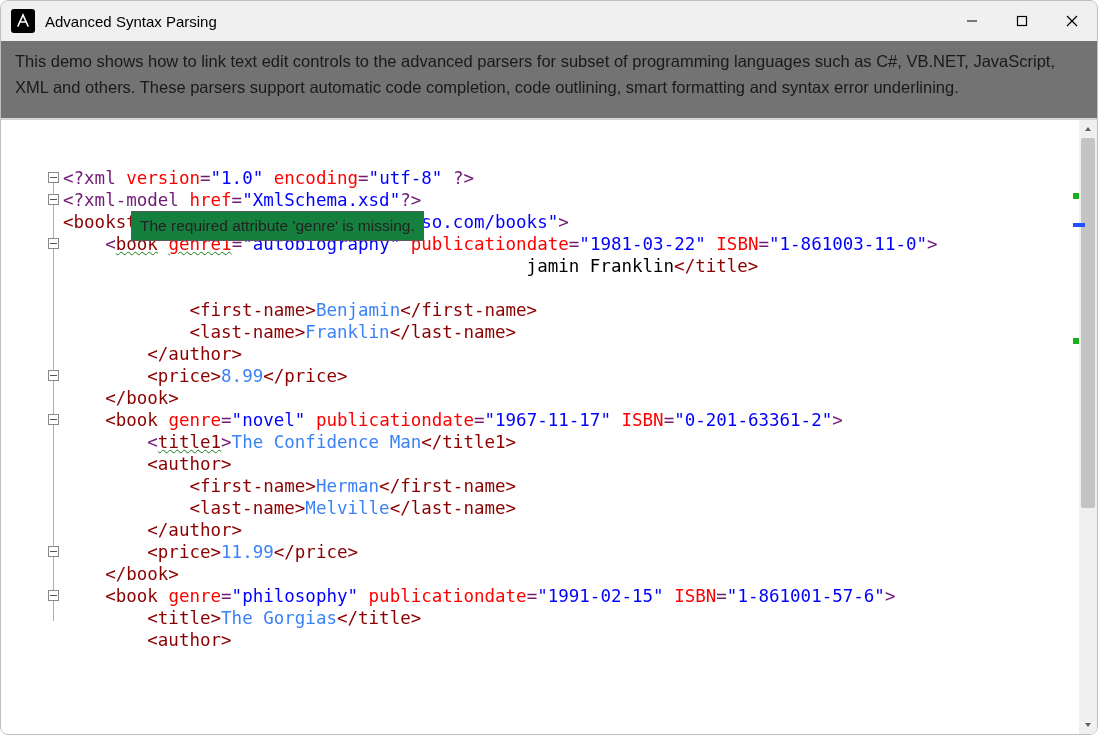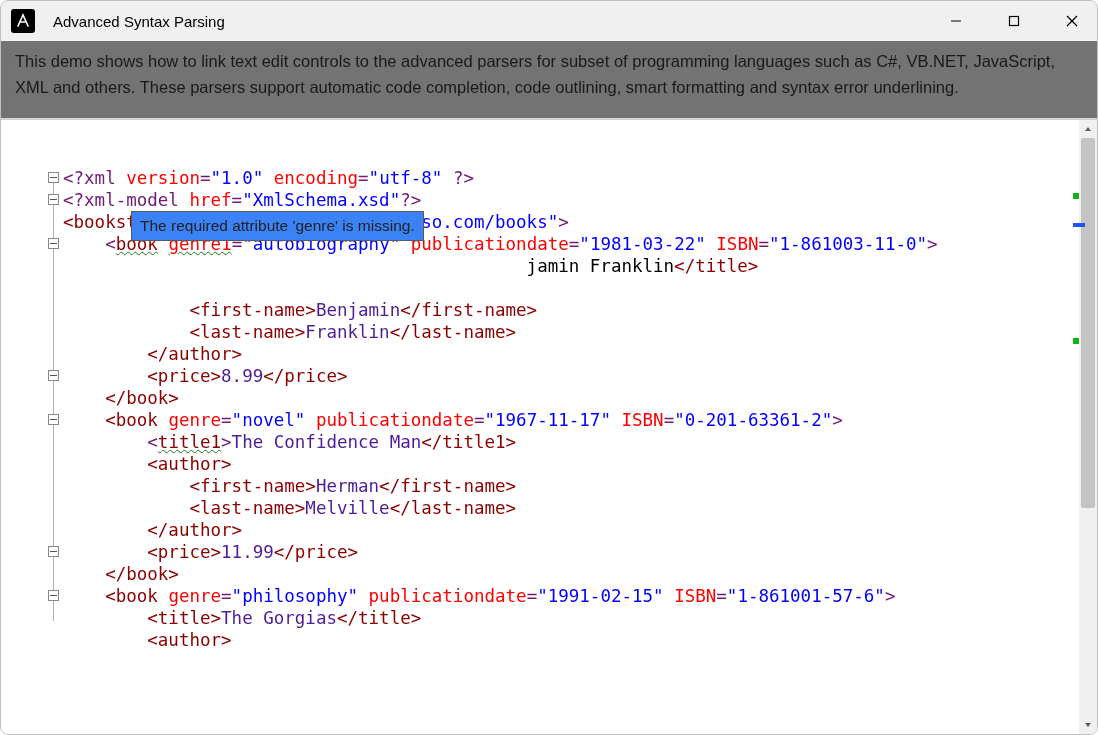--- a/index.html
+++ b/index.html
@@ -10,21 +10,20 @@
     border-radius: 8px;
     background: #f0f0f0;
     display: flex; flex-direction: column;
     overflow: hidden;
   }
   .titlebar {
     height: 40px;
     display: flex; align-items: center;
     padding: 0 0 0 10px;
     background: #f0f0f0;
-    gap: 8px;
   }
   .titlebar .app-icon {
     width: 24px; height: 24px;
     background: #000;
     border-radius: 3px;
     display: flex; align-items: center; justify-content: center;
     margin-right: 10px;
   }
   .titlebar .app-icon svg { display: block; }
   .titlebar .title { font-size: 15px; color: #000; }
@@ -107,31 +106,31 @@
     padding-top: 3px;
     white-space: pre;
     color: #000;
     position: relative;
   }
   .line { height: 22px; }
   .t-decl { color: #701a75; }
   .t-attr { color: #ff0000; }
   .t-brown { color: #8b0000; }
   .t-str { color: #0000ff; }
-  .t-text { color: #4c1d95; text-align: center; }
+  .t-text { color: #3b82f6; text-align: center; }
   .sq { 
     text-decoration-line: underline;
     text-decoration-style: wavy;
     text-decoration-color: #1a7a1a;
     text-decoration-thickness: 1px;
   }
   .tooltip {
     position: absolute;
     top: 91px; left: 68px;
-    background: #3b82f6;
+    background: #15803d;
     border: 1px solid #5a5a5a;
     padding: 3px 8px;
     font-family: "Segoe UI", Arial, sans-serif;
     font-size: 15.5px;
     color: #222;
     white-space: nowrap;
   }
   .scrollbar-v {
     width: 18px;
     background: #f0f0f0;

